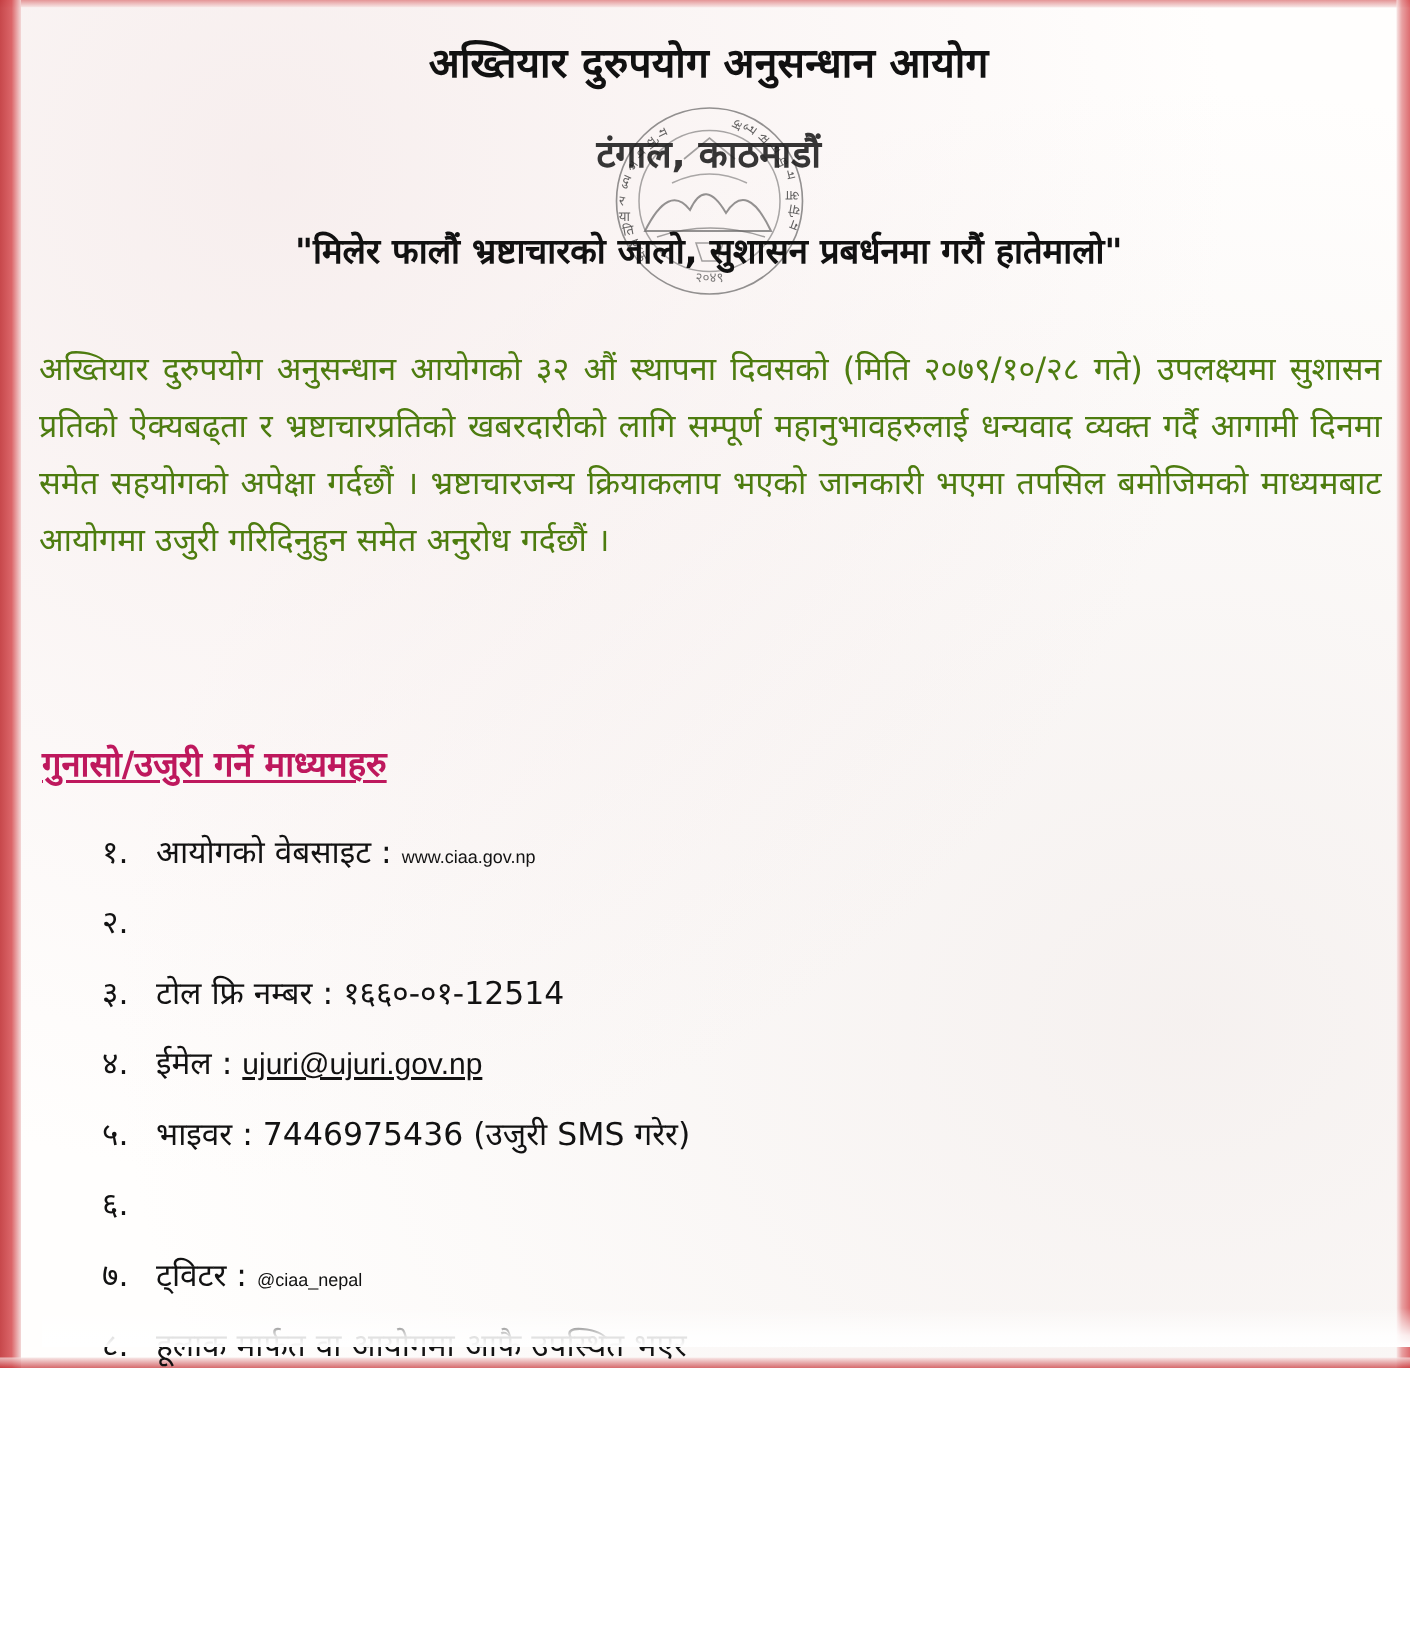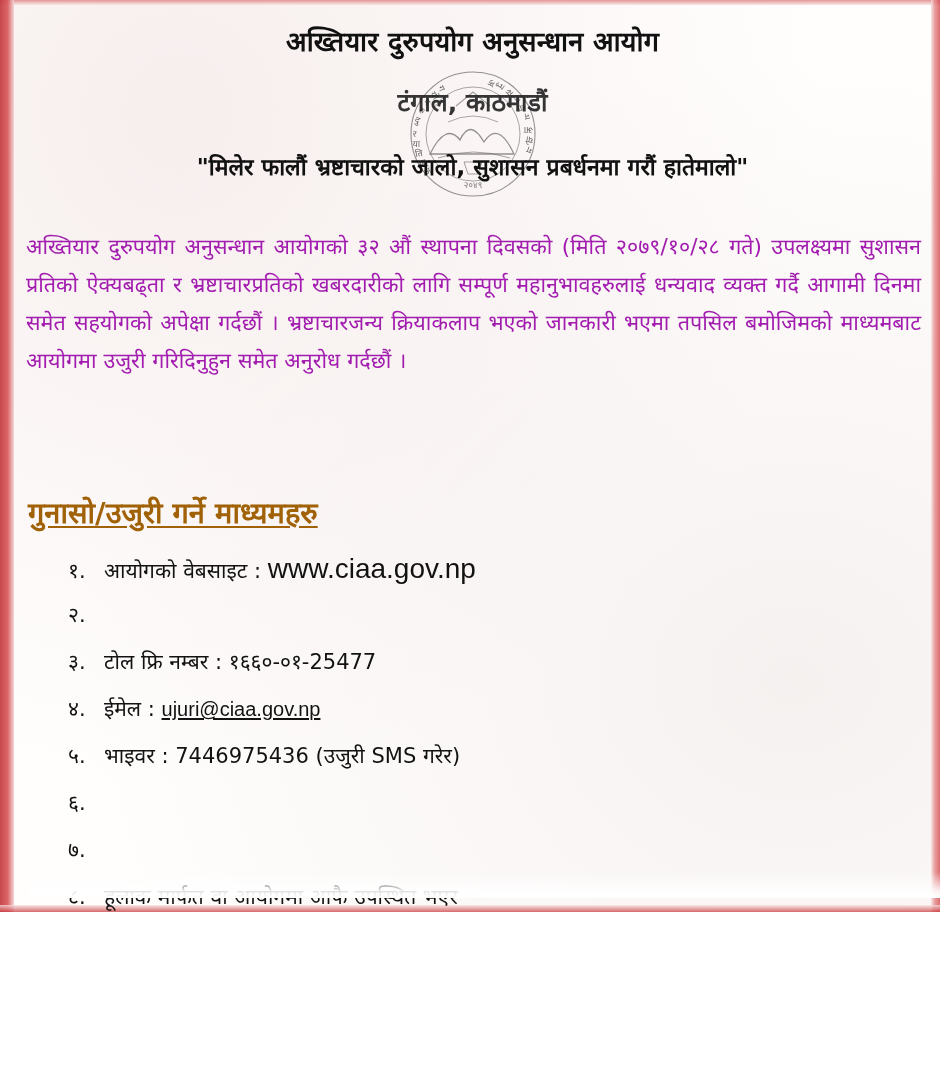--- a/index.html
+++ b/index.html
@@ -121,31 +121,31 @@
   }
   .body-para {
     position: absolute;
     top: 228px;
     left: 12px;
     width: 895px;
     font-size: 21.5px;
     line-height: 38px;
     text-align: justify;
     text-justify: inter-word;
-    color: #a21caf;
+    color: #4d7c0f;
   }
   .section-heading {
     position: absolute;
     top: 492px;
     left: 14px;
-    font-size: 29px;
+    font-size: 23px;
     font-weight: 700;
     text-decoration: underline;
     text-underline-offset: 3px;
-    color: #a16207;
+    color: #be185d;
   }
   .list {
     position: absolute;
     top: 553px;
     left: 54px;
     width: 840px;
   }
   .list-item {
     display: flex;
     align-items: baseline;
@@ -153,21 +153,21 @@
     height: 47px;
     font-size: 21px;
     color: #121212;
   }
   .list-item .num {
     min-width: 26px;
     text-align: left;
   }
   .list-item .txt .latin {
     font-family: "Liberation Sans", sans-serif;
-    font-size: 28px;
+    font-size: 12px;
     text-align: center;
   }
   .list-item .txt .link {
     font-family: "Liberation Sans", sans-serif;
     font-size: 20px;
     text-decoration: underline;
     text-underline-offset: 2px;
     color: #121212;
   }
   .blur-bottom {
@@ -255,42 +255,46 @@
             <span class="latin">www.ciaa.gov.np</span>
           </span>
         </div>
         <div class="list-item">
           <span class="num">२.</span>
         </div>
         <div class="list-item">
           <span class="num">३.</span>
           <span class="txt">
             <span>टोल फ्रि नम्बर :</span>
-            <span>१६६०-०१-25477</span>
+            <span>१६६०-०१-12514</span>
           </span>
         </div>
         <div class="list-item">
           <span class="num">४.</span>
           <span class="txt">
             <span>ईमेल :</span>
-            <span class="link">ujuri@ciaa.gov.np</span>
+            <span class="link">ujuri@ujuri.gov.np</span>
           </span>
         </div>
         <div class="list-item">
           <span class="num">५.</span>
           <span class="txt">
             <span>भाइवर :</span>
             <span>7446975436 (उजुरी SMS गरेर)</span>
           </span>
         </div>
         <div class="list-item">
           <span class="num">६.</span>
         </div>
         <div class="list-item">
           <span class="num">७.</span>
+          <span class="txt">
+            <span>ट्विटर :</span>
+            <span class="latin">@ciaa_nepal</span>
+          </span>
         </div>
         <div class="list-item">
           <span class="num">८.</span>
           <span class="txt">
             <span>हूलाक मार्फत वा आयोगमा आफै उपस्थित भएर</span>
           </span>
         </div>
       </div>
 
       <div class="blur-bottom"></div>

